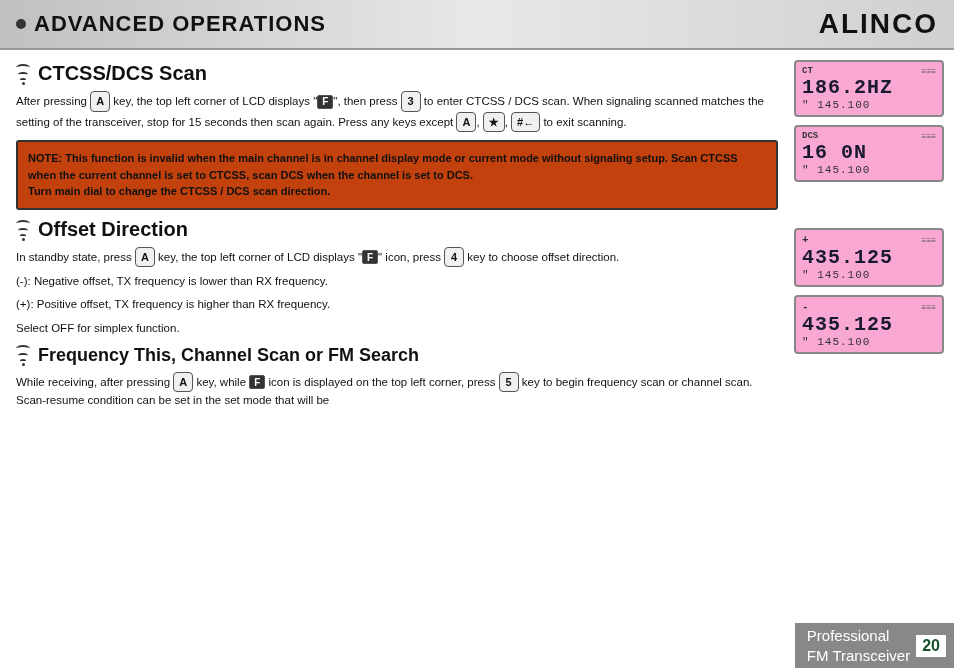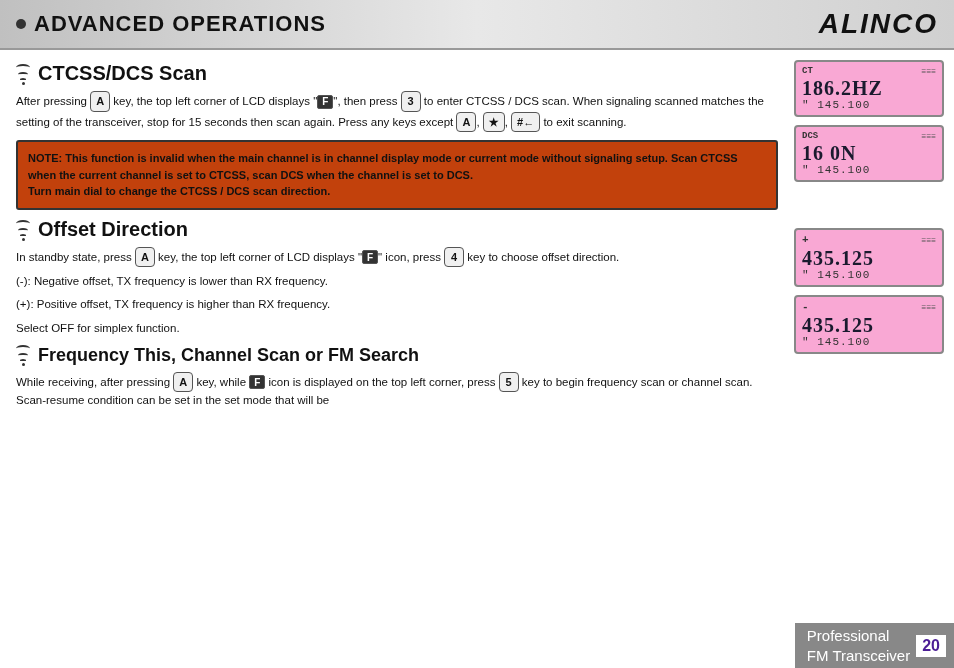--- a/index.html
+++ b/index.html
@@ -36,21 +36,20 @@
     }
     .header h1 {
       font-size: 22px;
       font-weight: 900;
       color: #111;
       letter-spacing: 1px;
     }
     .brand-logo {
       font-size: 28px;
       font-weight: 900;
-      font-style: italic;
       color: #111;
       letter-spacing: 2px;
     }
 
     
     .content {
       display: flex;
       padding: 0;
     }
     .left-col {
@@ -177,21 +176,20 @@
     .lcd-bars {
       font-size: 8px;
       color: #555;
     }
     .lcd-main-freq {
       font-size: 22px;
       font-weight: bold;
       color: #1a1a2e;
       letter-spacing: 1px;
       line-height: 1.1;
-      font-family: Liberation Serif, serif;
     }
     .lcd-sub-freq {
       font-size: 11px;
       color: #333;
       letter-spacing: 1px;
     }
     .lcd-plus {
       font-size: 11px;
       color: #333;
       font-weight: bold;
@@ -219,21 +217,21 @@
       gap: 6px;
     }
     .footer-text {
       font-size: 15px;
       color: #fff;
       text-align: left;
       line-height: 1.3;
     }
     .footer-page {
       background: #fff;
-      color: #4c1d95;
+      color: #14532d;
       font-size: 16px;
       font-weight: bold;
       padding: 2px 6px;
       min-width: 28px;
       text-align: center;
     }
   </style>
 </head>
 <body>
 

